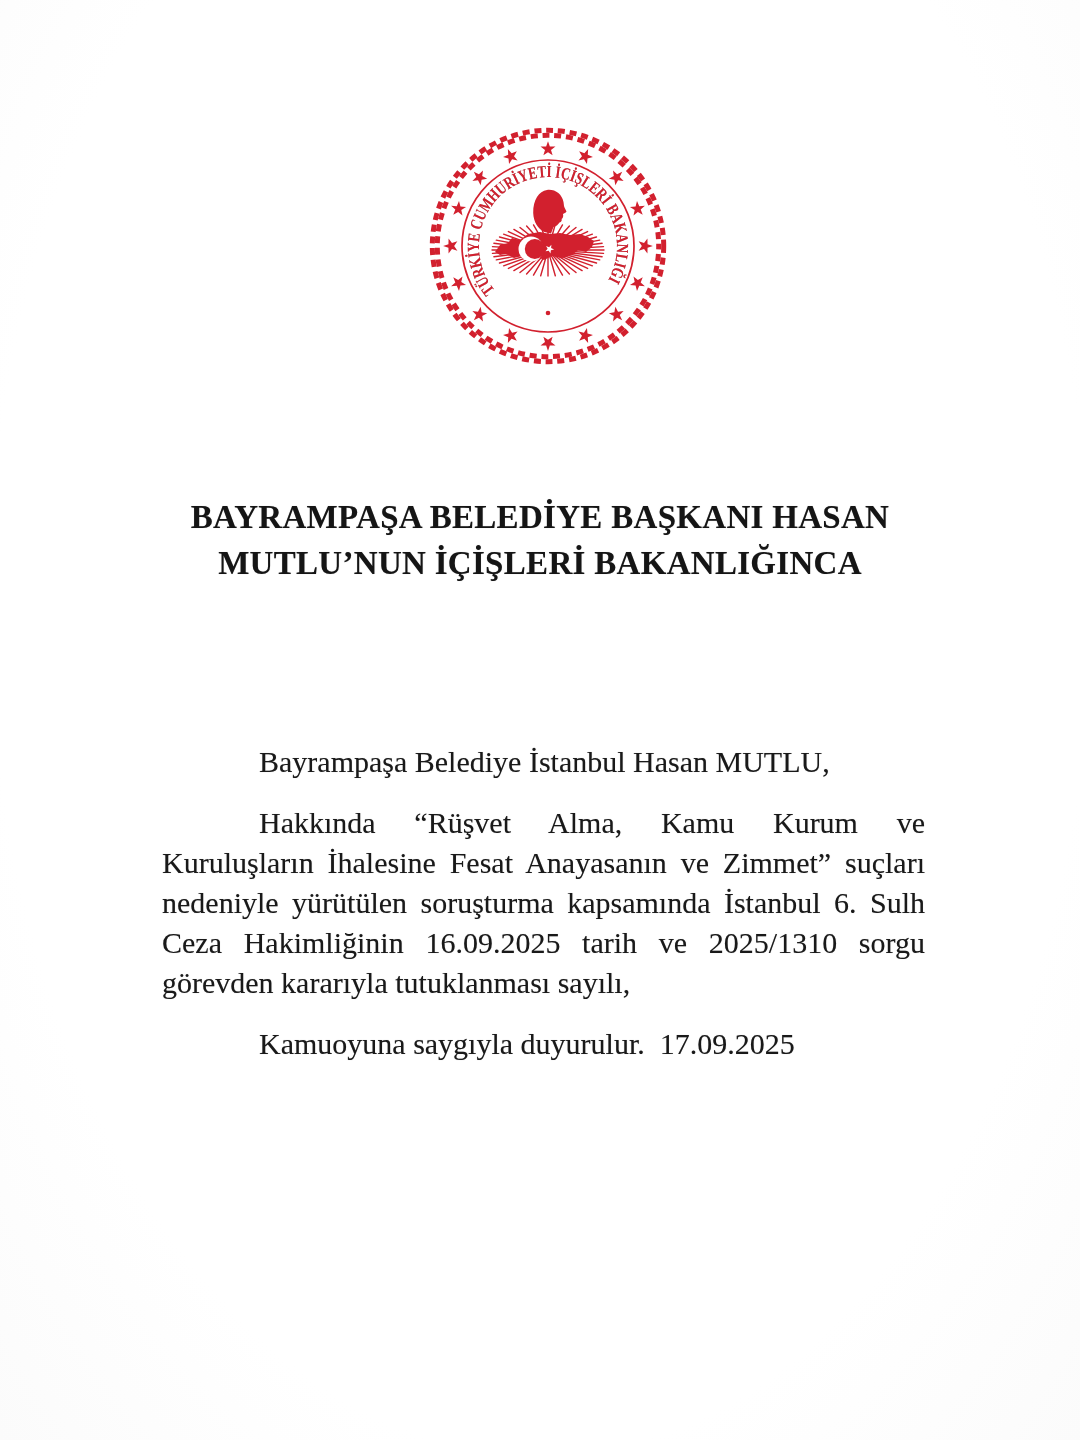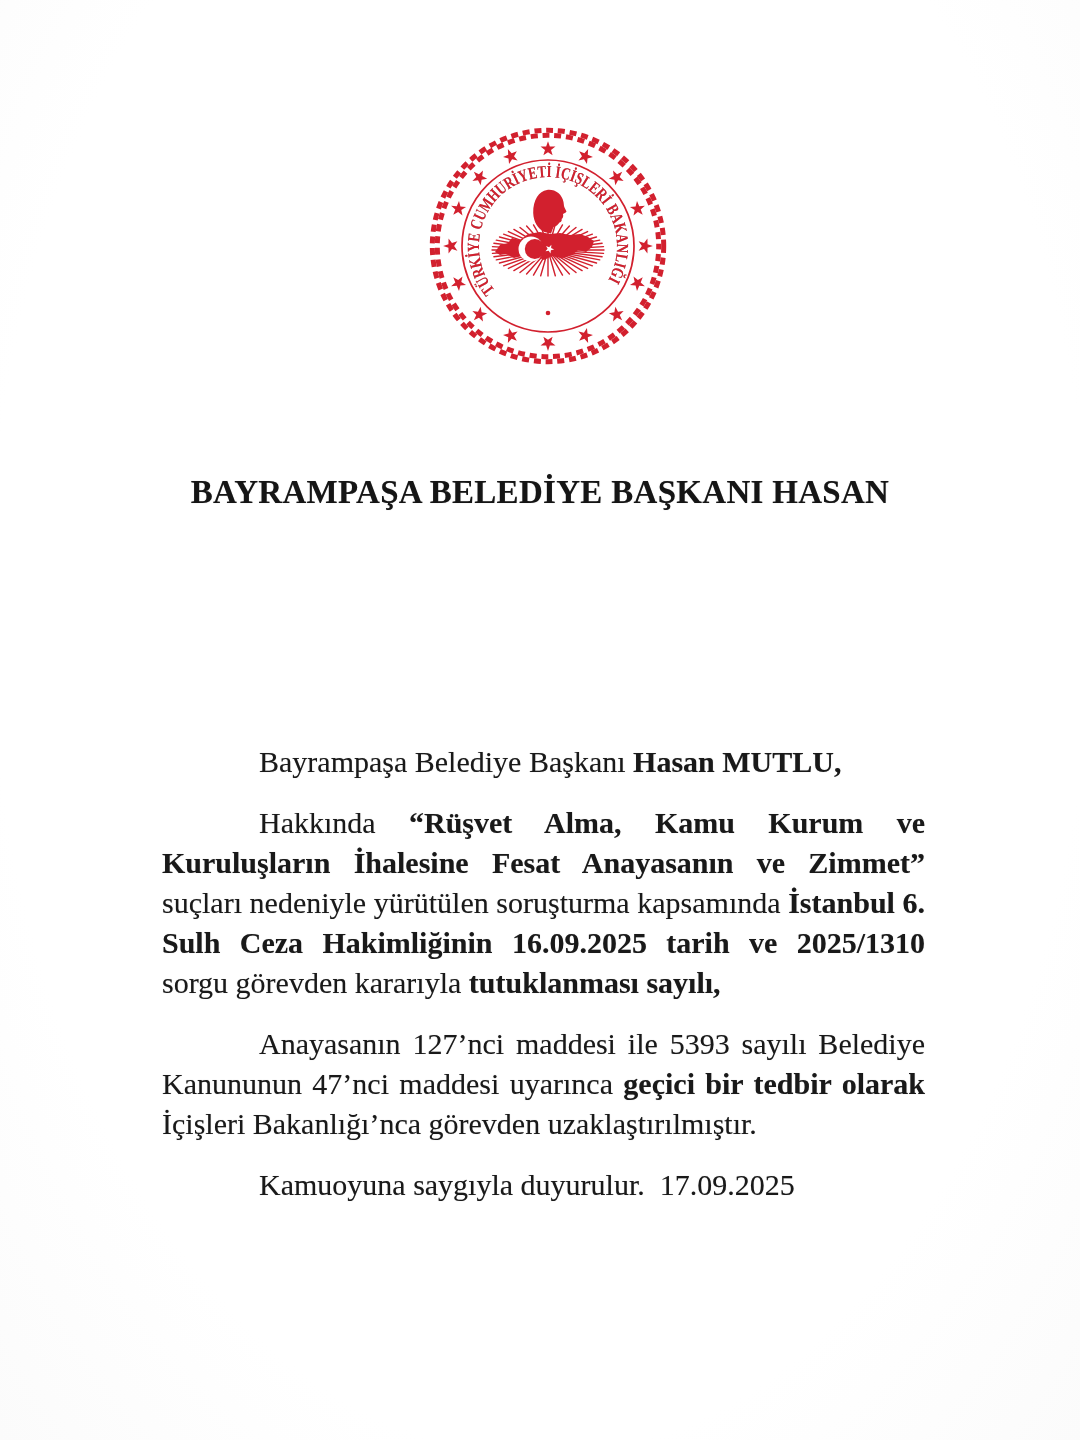--- a/index.html
+++ b/index.html
@@ -17,35 +17,35 @@
   }
   .emblem {
     position: absolute; top: 121px; left: 423px;
     width: 250px; height: 250px;
   }
   .emblem text {
     font-family: "Liberation Serif", serif;
     font-weight: bold;
   }
   .doc-title {
-    position: absolute; top: 469px; left: 140px; width: 800px;
+    position: absolute; top: 494px; left: 140px; width: 800px;
     text-align: center;
     font-weight: bold;
     font-size: 33px; line-height: 46px;
     letter-spacing: 0.3px;
     color: #151515;
   }
   .doc-body {
     position: absolute; top: 742px; left: 162px; width: 763px;
     font-size: 30px; line-height: 40px;
     text-align: justify;
     color: #191919;
   }
   .doc-body p { margin: 0 0 21px 0; text-indent: 97px; }
-  .doc-body p b { font-weight: bold; }
+  .doc-body p b { font-weight: normal; }
   .doc-body p.date-line { text-align: left; }
 </style>
 </head>
 <body>
 
 <div class="page">
 
   <svg class="emblem" viewBox="-125 -125 250 250" xmlns="http://www.w3.org/2000/svg">
 
     <g fill="none" stroke="var(--red)">
@@ -146,22 +146,22 @@
     </g>
 
     <path fill="var(--red)" d="M -1,-56 C 7,-57 14,-52 15.5,-44 C 16,-41 15.8,-39.5 17,-37.5 L 18.5,-34.5
              C 17.6,-33 16.2,-33 15,-32 C 15.6,-29.6 15,-28 13.6,-27 C 14.2,-25.6 13.4,-24 11.5,-23.4
              C 10,-21 8,-19.6 5.5,-19 L 3,-12.5 L -3.5,-14 C -10,-17 -14.5,-24 -14.8,-33
              C -15,-46 -9,-55 -1,-56 Z"></path>
   </svg>
 
   <div class="doc-title">
     <div>BAYRAMPAŞA BELEDİYE BAŞKANI HASAN</div>
+    <div>MUTLU’NUN İÇİŞLERİ BAKANLIĞINCA</div>
   </div>
 
   <div class="doc-body">
-    <p><span>Bayrampaşa Belediye Başkanı </span><b>Hasan MUTLU,</b></p>
+    <p><span>Bayrampaşa Belediye İstanbul </span><b>Hasan MUTLU,</b></p>
     <p><span>Hakkında </span><b>“Rüşvet Alma, Kamu Kurum ve Kuruluşların İhalesine Fesat Anayasanın ve Zimmet”</b><span> suçları nedeniyle yürütülen soruşturma kapsamında </span><b>İstanbul 6. Sulh Ceza Hakimliğinin 16.09.2025 tarih ve 2025/1310</b><span> sorgu görevden kararıyla </span><b>tutuklanması sayılı,</b></p>
-    <p><span>Anayasanın 127’nci maddesi ile 5393 sayılı Belediye Kanununun 47’nci maddesi uyarınca </span><b>geçici bir tedbir olarak</b><span> İçişleri Bakanlığı’nca görevden uzaklaştırılmıştır.</span></p>
     <p class="date-line"><span>Kamuoyuna saygıyla duyurulur.&nbsp; 17.09.2025</span></p>
   </div>
 
 </div>
 
 </body></html>

